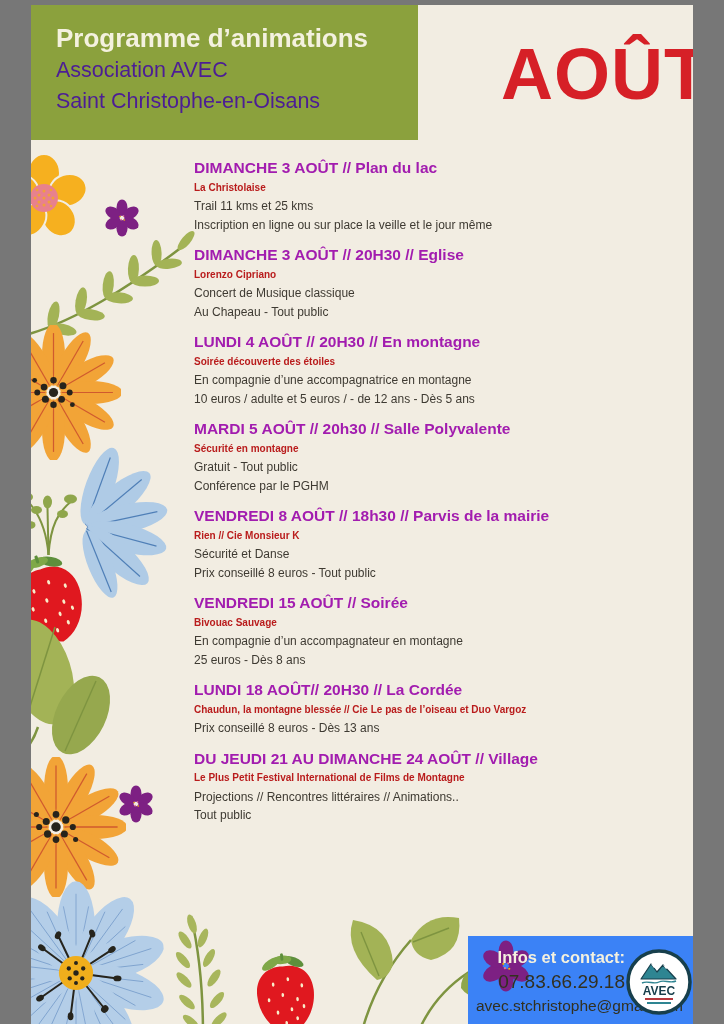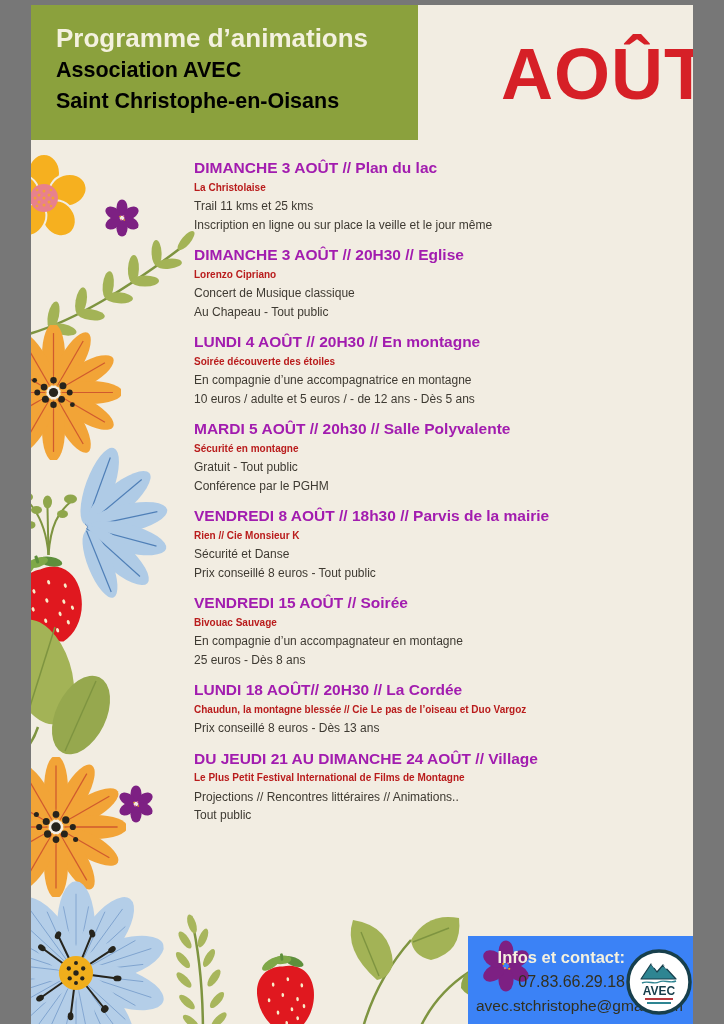--- a/index.html
+++ b/index.html
@@ -7,39 +7,39 @@
     position:relative; width:662px; height:1024px; margin:5px auto;
     background:#F2EDE2; overflow:hidden;
     font-family:"Liberation Sans","DejaVu Sans",sans-serif;
   }
   
   .header-box{
     position:absolute; left:0; top:0; width:387px; height:135px;
     background:#8BA13D; box-sizing:border-box; padding:16px 0 0 25px;
   }
   .header-title{font-size:26px; font-weight:bold; color:#F4F1DF; line-height:34px;}
-  .header-sub{font-size:21.5px; font-weight:bold; color:#000000; line-height:31px;}
+  .header-sub{font-size:21.5px; font-weight:normal; color:#4c1d95; line-height:31px;}
   .month{
     position:absolute; left:428px; top:0; width:292px; height:138px;
     display:flex; align-items:center; justify-content:center;
     font-size:72px; font-weight:bold; color:#D62027; letter-spacing:1px;
   }
   
   .events{position:absolute; left:163px; top:153px; width:556px;}
   .event{margin-bottom:11px;}
   .event-title{font-size:15.5px; font-weight:bold; line-height:19.5px; color:#a21caf; margin:0 0 1px 0;}
   .event-subtitle{font-size:10px; font-weight:bold; line-height:18.5px; color:#b91c1c;}
   .event-line{font-size:12px; line-height:18.5px; color:#3E3A32;}
   
   .contact-box{
     position:absolute; left:437px; top:931px; right:0; bottom:0; background:#3b82f6;
   }
   .contact-text{position:absolute; top:10px; left:8px; right:68px; text-align:right;}
   .contact-heading{font-size:16.5px; font-weight:bold; color:#F4F1DF; line-height:22px;}
-  .contact-phone{font-size:16px; color:#32301F; line-height:24px; margin-top:2px;}
+  .contact-phone{font-size:19px; color:#32301F; line-height:24px; margin-top:2px;}
   .contact-email{font-size:15.5px; color:#32301F; line-height:24px;}
   .contact-flower{position:absolute; left:12px; top:4px; width:52px; height:52px;}
   .logo{position:absolute; right:1px; top:13px; width:66px; height:66px;}
   
   .deco{position:absolute;}
   svg{display:block; overflow:visible;}
 </style>
 </head>
 <body>
 

